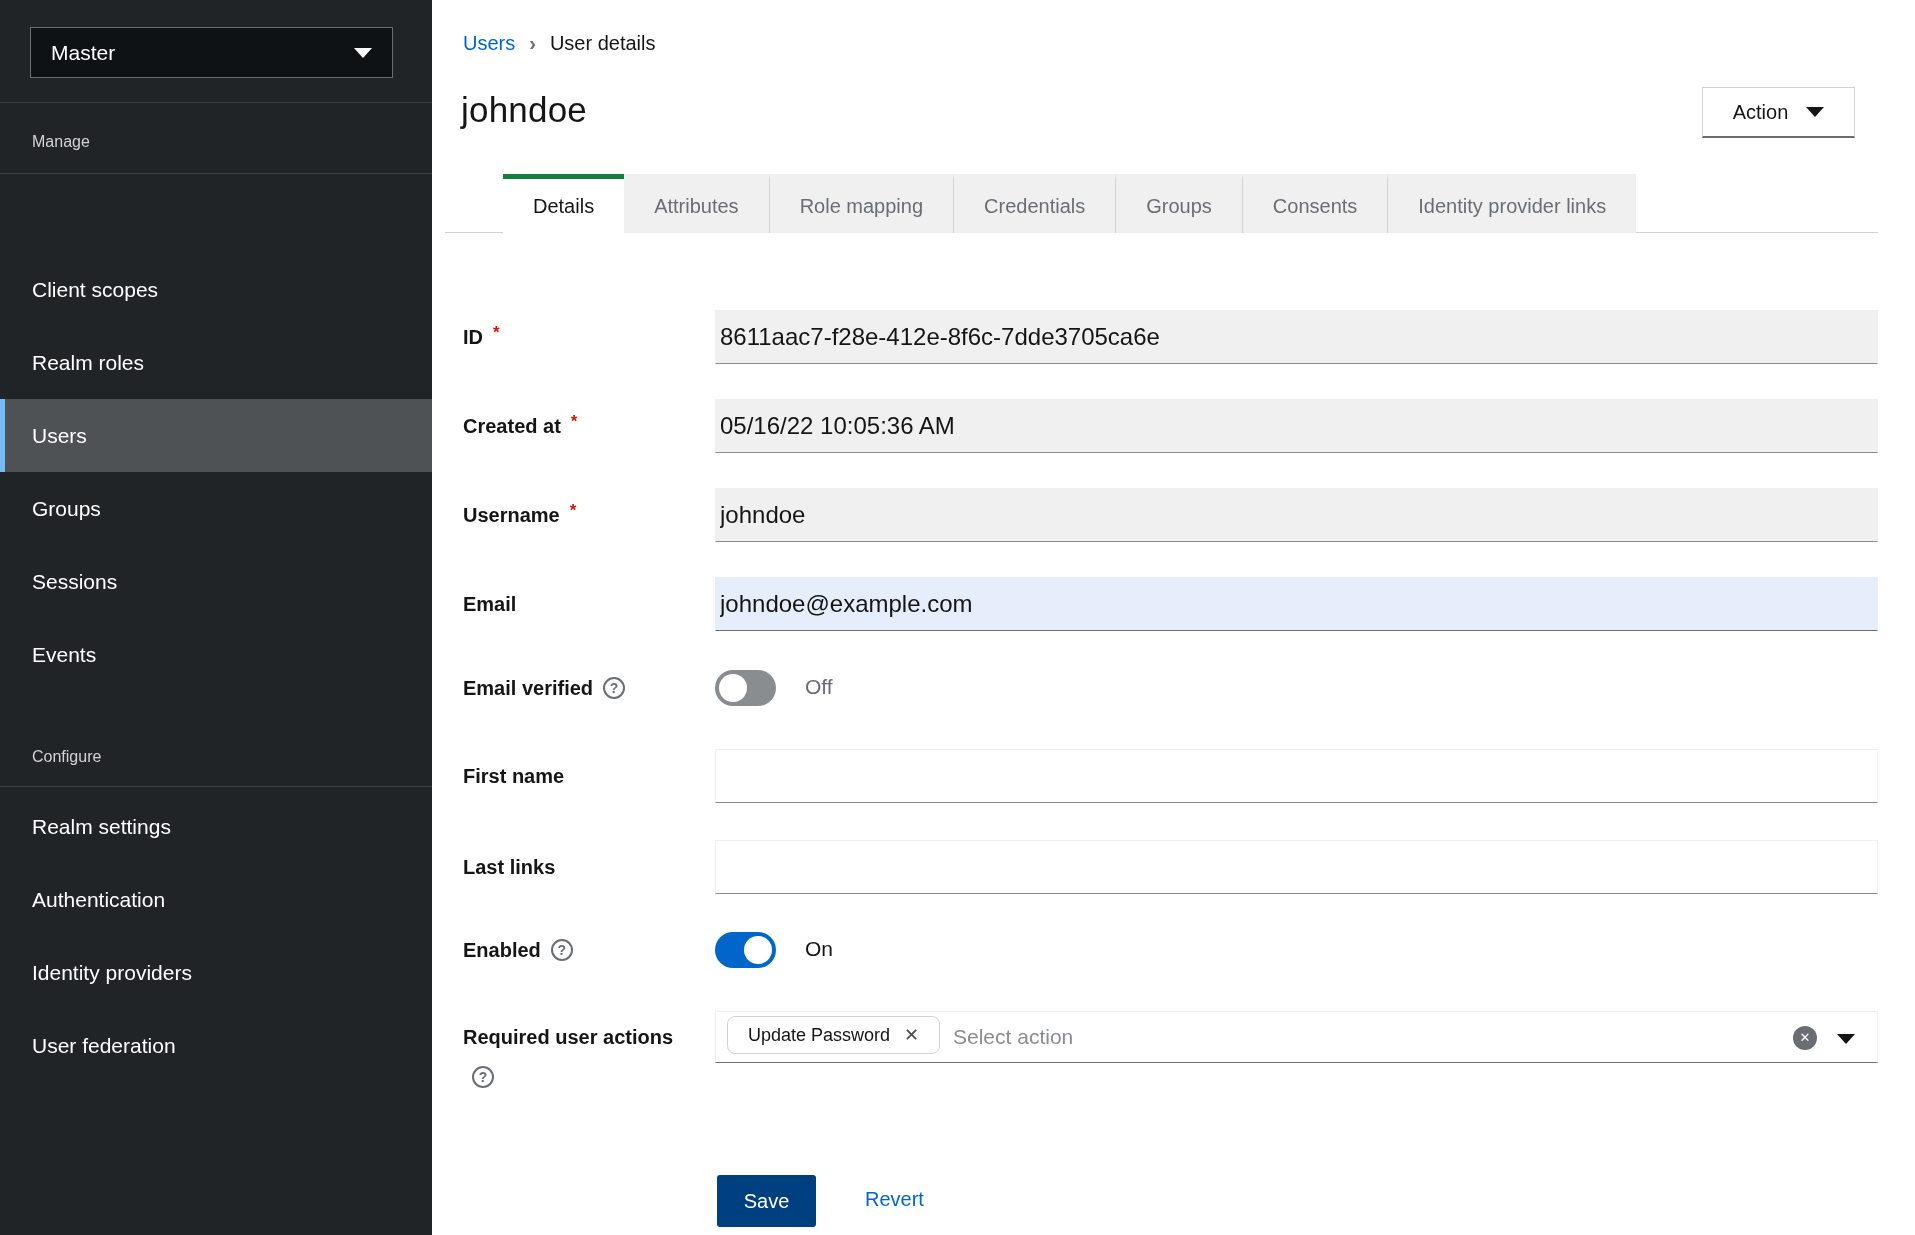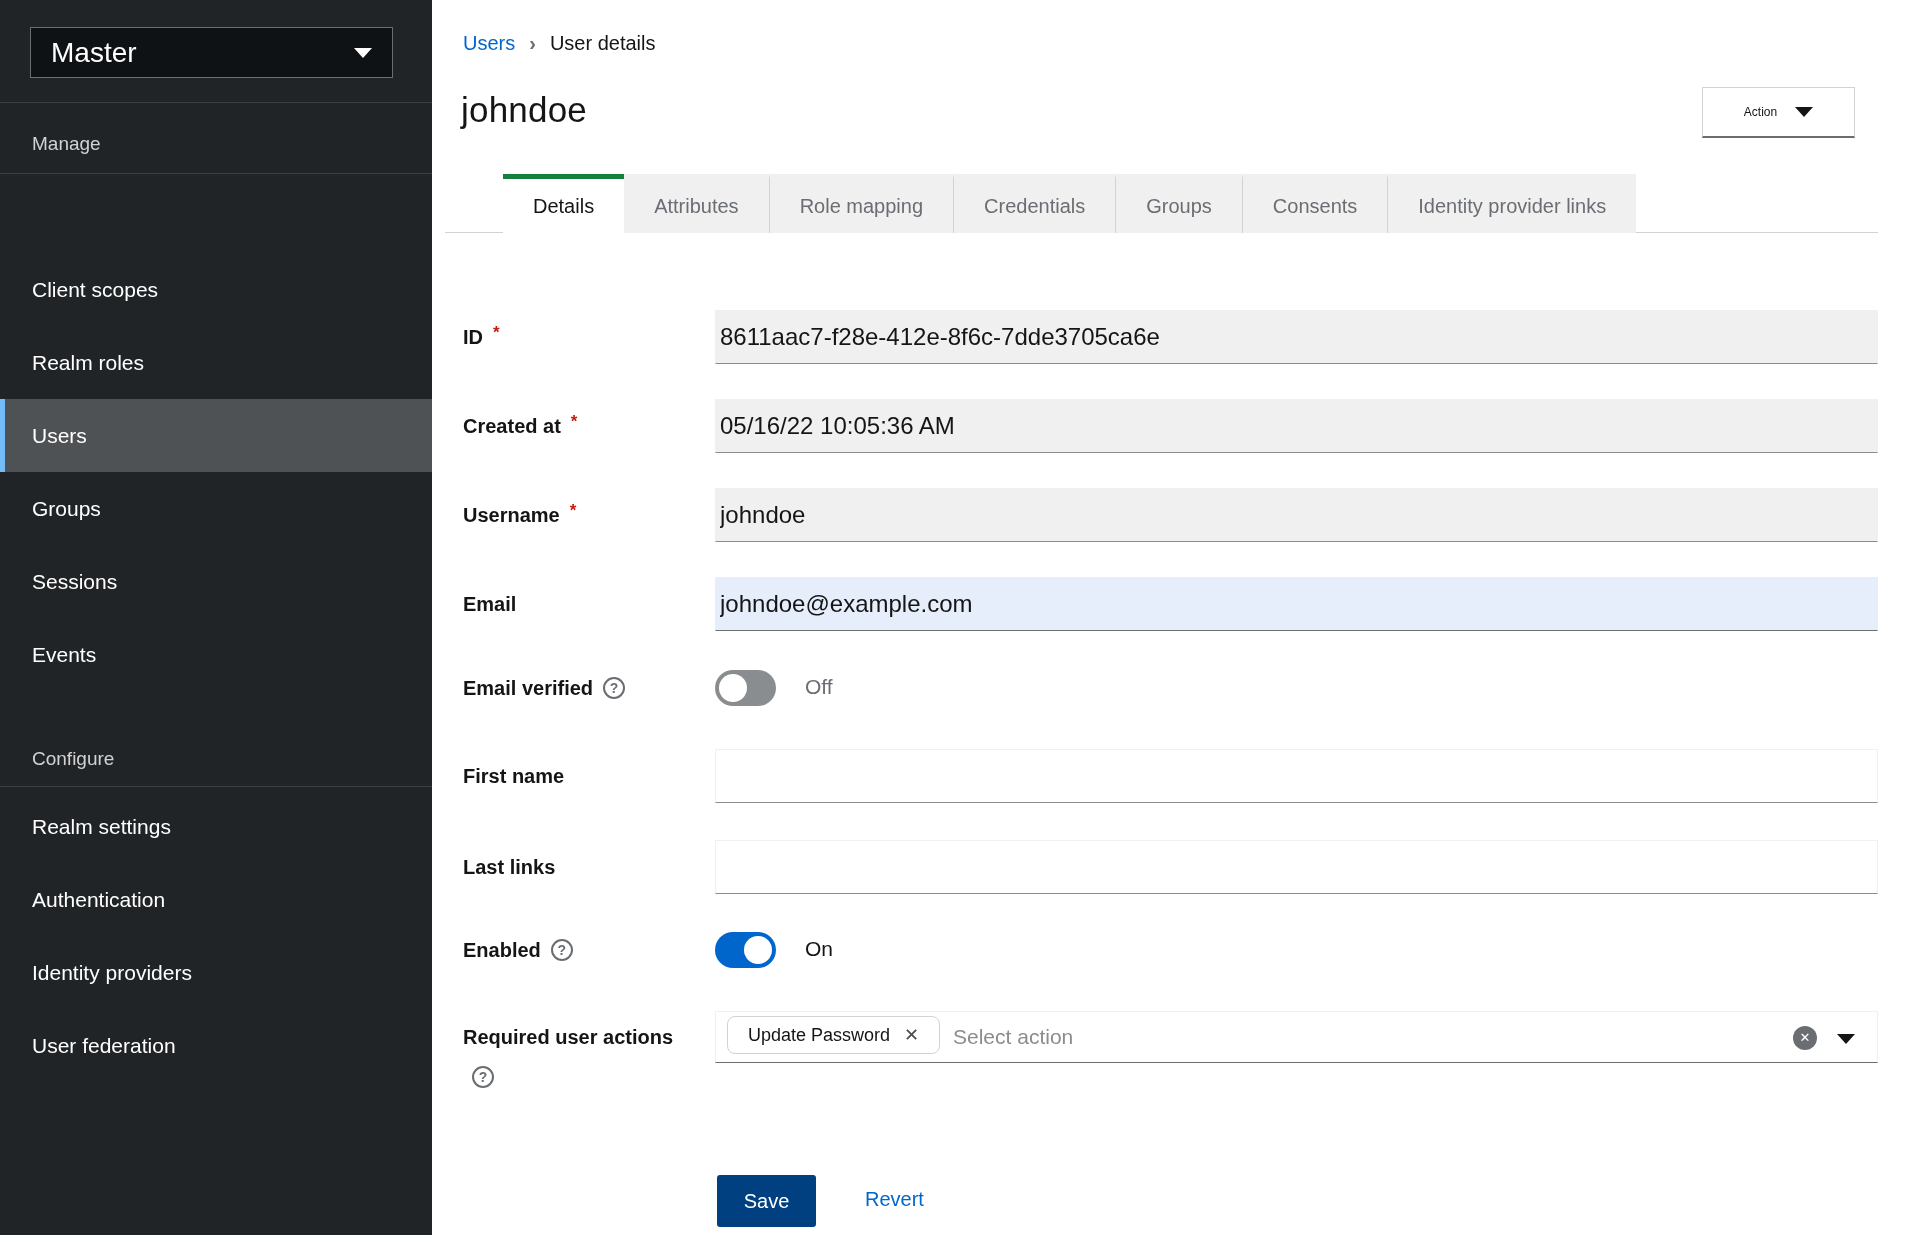--- a/index.html
+++ b/index.html
@@ -5,40 +5,40 @@
 <style>
   * { margin:0; padding:0; box-sizing:border-box; }
   html,body { width:1915px; height:1235px; overflow:hidden; background:#ffffff;
               font-family:"Liberation Sans","DejaVu Sans",sans-serif; color:#151515; }
 
   
   .sidebar { position:absolute; left:0; top:0; width:432px; height:1235px; background:#212427; }
   .realm-selector { position:absolute; left:30px; top:27px; width:363px; height:51px;
       background:#0f1214; border:1px solid #6a6e73; display:flex; align-items:center;
       padding:0 20px; cursor:pointer; }
-  .realm-selector .lbl { color:#ffffff; font-size:28px; flex:1; }
+  .realm-selector .lbl { color:#ffffff; font-size:21px; flex:1; }
   .caret-down-white { width:0; height:0; border-left:9px solid transparent;
       border-right:9px solid transparent; border-top:10px solid #ffffff; }
   .side-div { position:absolute; left:0; width:432px; height:1px; background:#3c3f42; }
-  .nav-title { position:absolute; left:32px; color:#d2d2d2; font-size:19px; }
+  .nav-title { position:absolute; left:32px; color:#d2d2d2; font-size:16px; }
   .nav-item { position:absolute; left:0; width:432px; height:73px; display:flex;
       align-items:center; padding-left:32px; color:#ffffff; font-size:21px; cursor:pointer; }
   .nav-item.current { background:#4f5255; border-left:5px solid #73bcf7; padding-left:27px; }
 
   
   .breadcrumb { position:absolute; left:463px; top:32px; display:flex; align-items:center;
       gap:14px; font-size:20px; }
   .breadcrumb .crumb-link { color:#0066cc; cursor:pointer; }
   .breadcrumb .crumb-sep { color:#6a6e73; font-size:20px; font-weight:700; }
   .breadcrumb .crumb-current { color:#151515; }
   .page-title { position:absolute; left:461px; top:90px; font-size:35px; font-weight:500;
       color:#151515; letter-spacing:0.2px; }
   .action-btn { position:absolute; left:1702px; top:87px; width:153px; height:51px;
       background:#ffffff; border:1px solid #d2d2d2; border-bottom:2px solid #6a6e73;
-      display:flex; align-items:center; justify-content:center; gap:18px; font-size:12px;
+      display:flex; align-items:center; justify-content:center; gap:18px; font-size:20px;
       color:#151515; cursor:pointer; }
   .caret-down-dark { width:0; height:0; border-left:9px solid transparent;
       border-right:9px solid transparent; border-top:10px solid #151515; }
 
   
   .tab-underline { position:absolute; left:445px; top:232px; width:1433px; height:1px; background:#d2d2d2; }
   .tabs { position:absolute; left:503px; top:174px; height:59px; display:flex; z-index:2; }
   .tab { height:59px; display:flex; align-items:center; padding:0 30px; font-size:20px;
       border-top:5px solid transparent; background:#f0f0f0; color:#6a6e73; cursor:pointer; }
   .tab.active { background:#ffffff; color:#151515; border-top:5px solid #15803d; }

